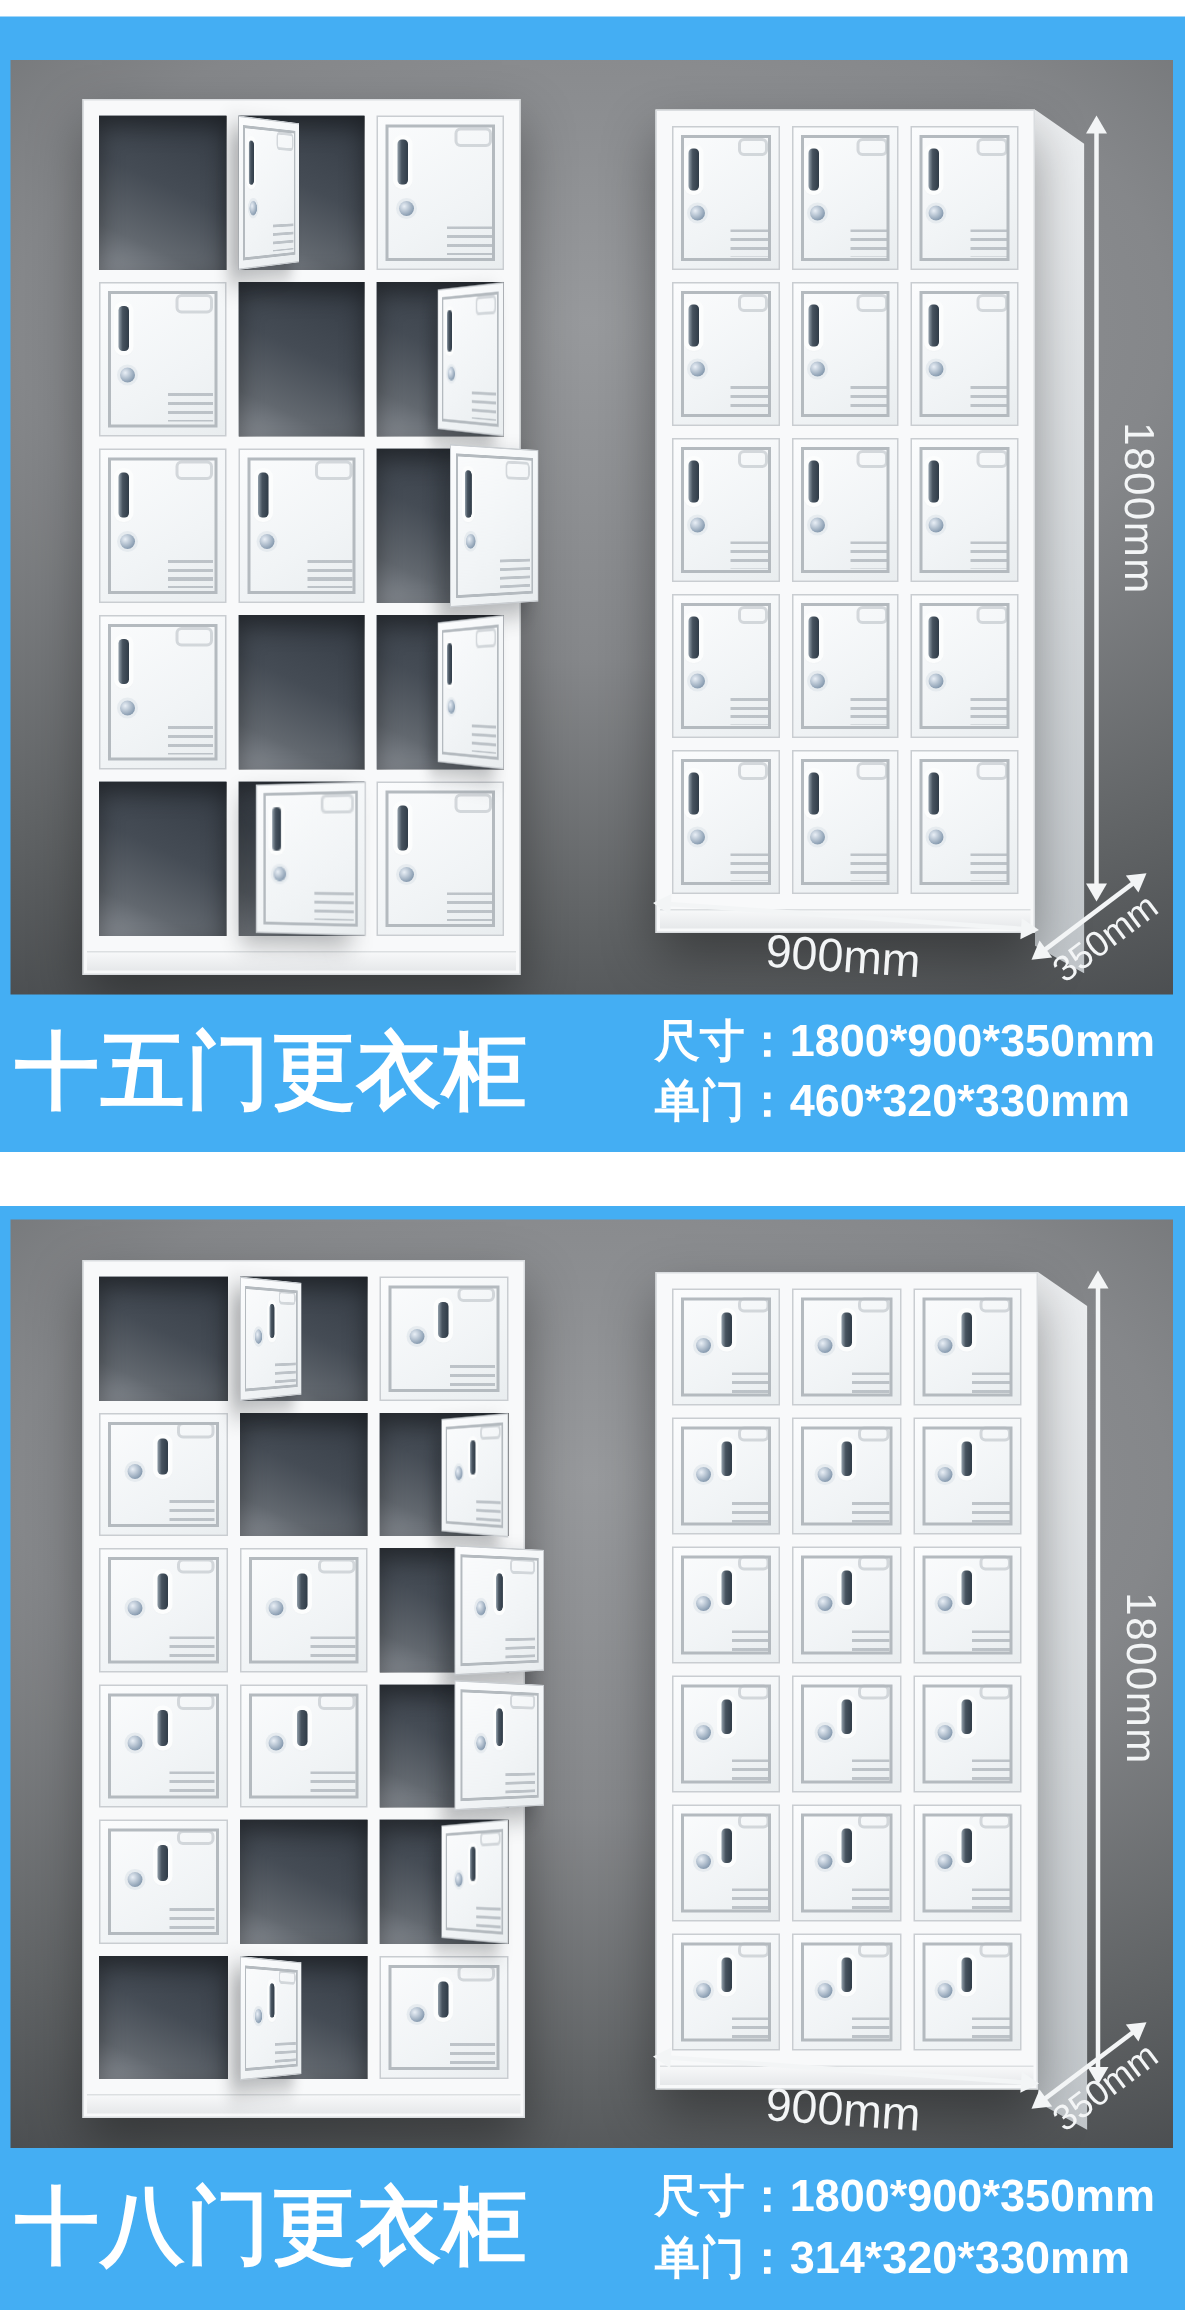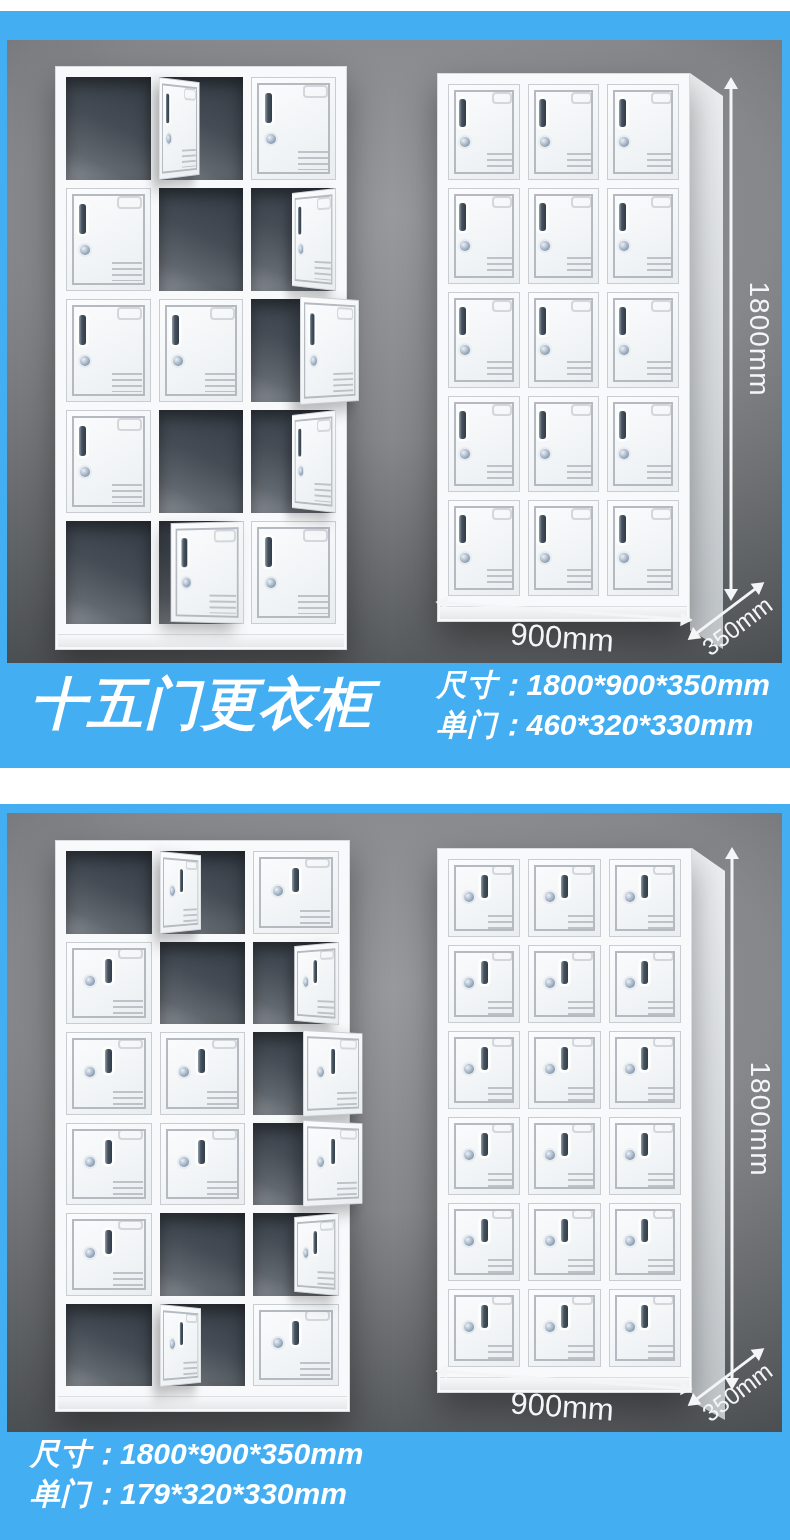--- a/index.html
+++ b/index.html
@@ -16,22 +16,22 @@
   .section{position:absolute;left:0;width:790px;background:var(--accent,#44aef3);}
   #section-1{top:11px;height:757px;}
   #section-2{top:804px;height:736px;}
 
   .photo-panel{position:absolute;left:7px;width:775px;overflow:hidden;
     background:radial-gradient(130% 95% at 50% 28%,#97999c 0%,#85878a 38%,#606365 68%,#3a3d40 100%);}
   #panel-1{top:29px;height:623px;}
   #panel-2{top:9px;height:619px;}
 
   
-  .banner{position:absolute;left:0;right:0;bottom:0;display:flex;align-items:flex-start;
-    justify-content:space-between;padding:4px 20px 6px 30px;color:#fff;font-style:italic;}
+  .banner{position:absolute;left:0;right:0;bottom:0;display:flex;align-items:center;
+    justify-content:space-between;padding:4px 20px 6px 10px;color:#fff;}
   #banner-1{height:105px;}
   #banner-2{height:108px;}
   .banner-title{font-size:56px;font-weight:900;letter-spacing:1px;white-space:nowrap;}
   .banner-specs{display:flex;flex-direction:column;gap:5px;font-size:30px;font-weight:700;
     line-height:1.18;white-space:nowrap;text-align:left;}
 
   
   .locker{position:absolute;display:flex;flex-direction:column;background:#f8f9fa;
     border:1px solid #dadde0;box-shadow:0 16px 34px rgba(0,0,0,.38);}
   .lgrid{flex:1;display:grid;gap:8px;padding:10px;}
@@ -690,20 +690,21 @@
 
       <div class="dim-d tiltd" style="left:671px;top:556px;">
         <div class="dline-h"></div>
         <div class="ah left"></div>
         <div class="ah right"></div>
         <div class="lbl-d">350mm</div>
       </div>
     </div>
 
     <div class="banner" id="banner-2">
+      <div class="banner-title">十八门更衣柜</div>
       <div class="banner-specs">
         <span>尺寸：1800*900*350mm</span>
-        <span>单门：179*320*330mm</span>
+        <span>单门：314*320*330mm</span>
       </div>
     </div>
   </div>
 
 </div>
 
 </body></html>

